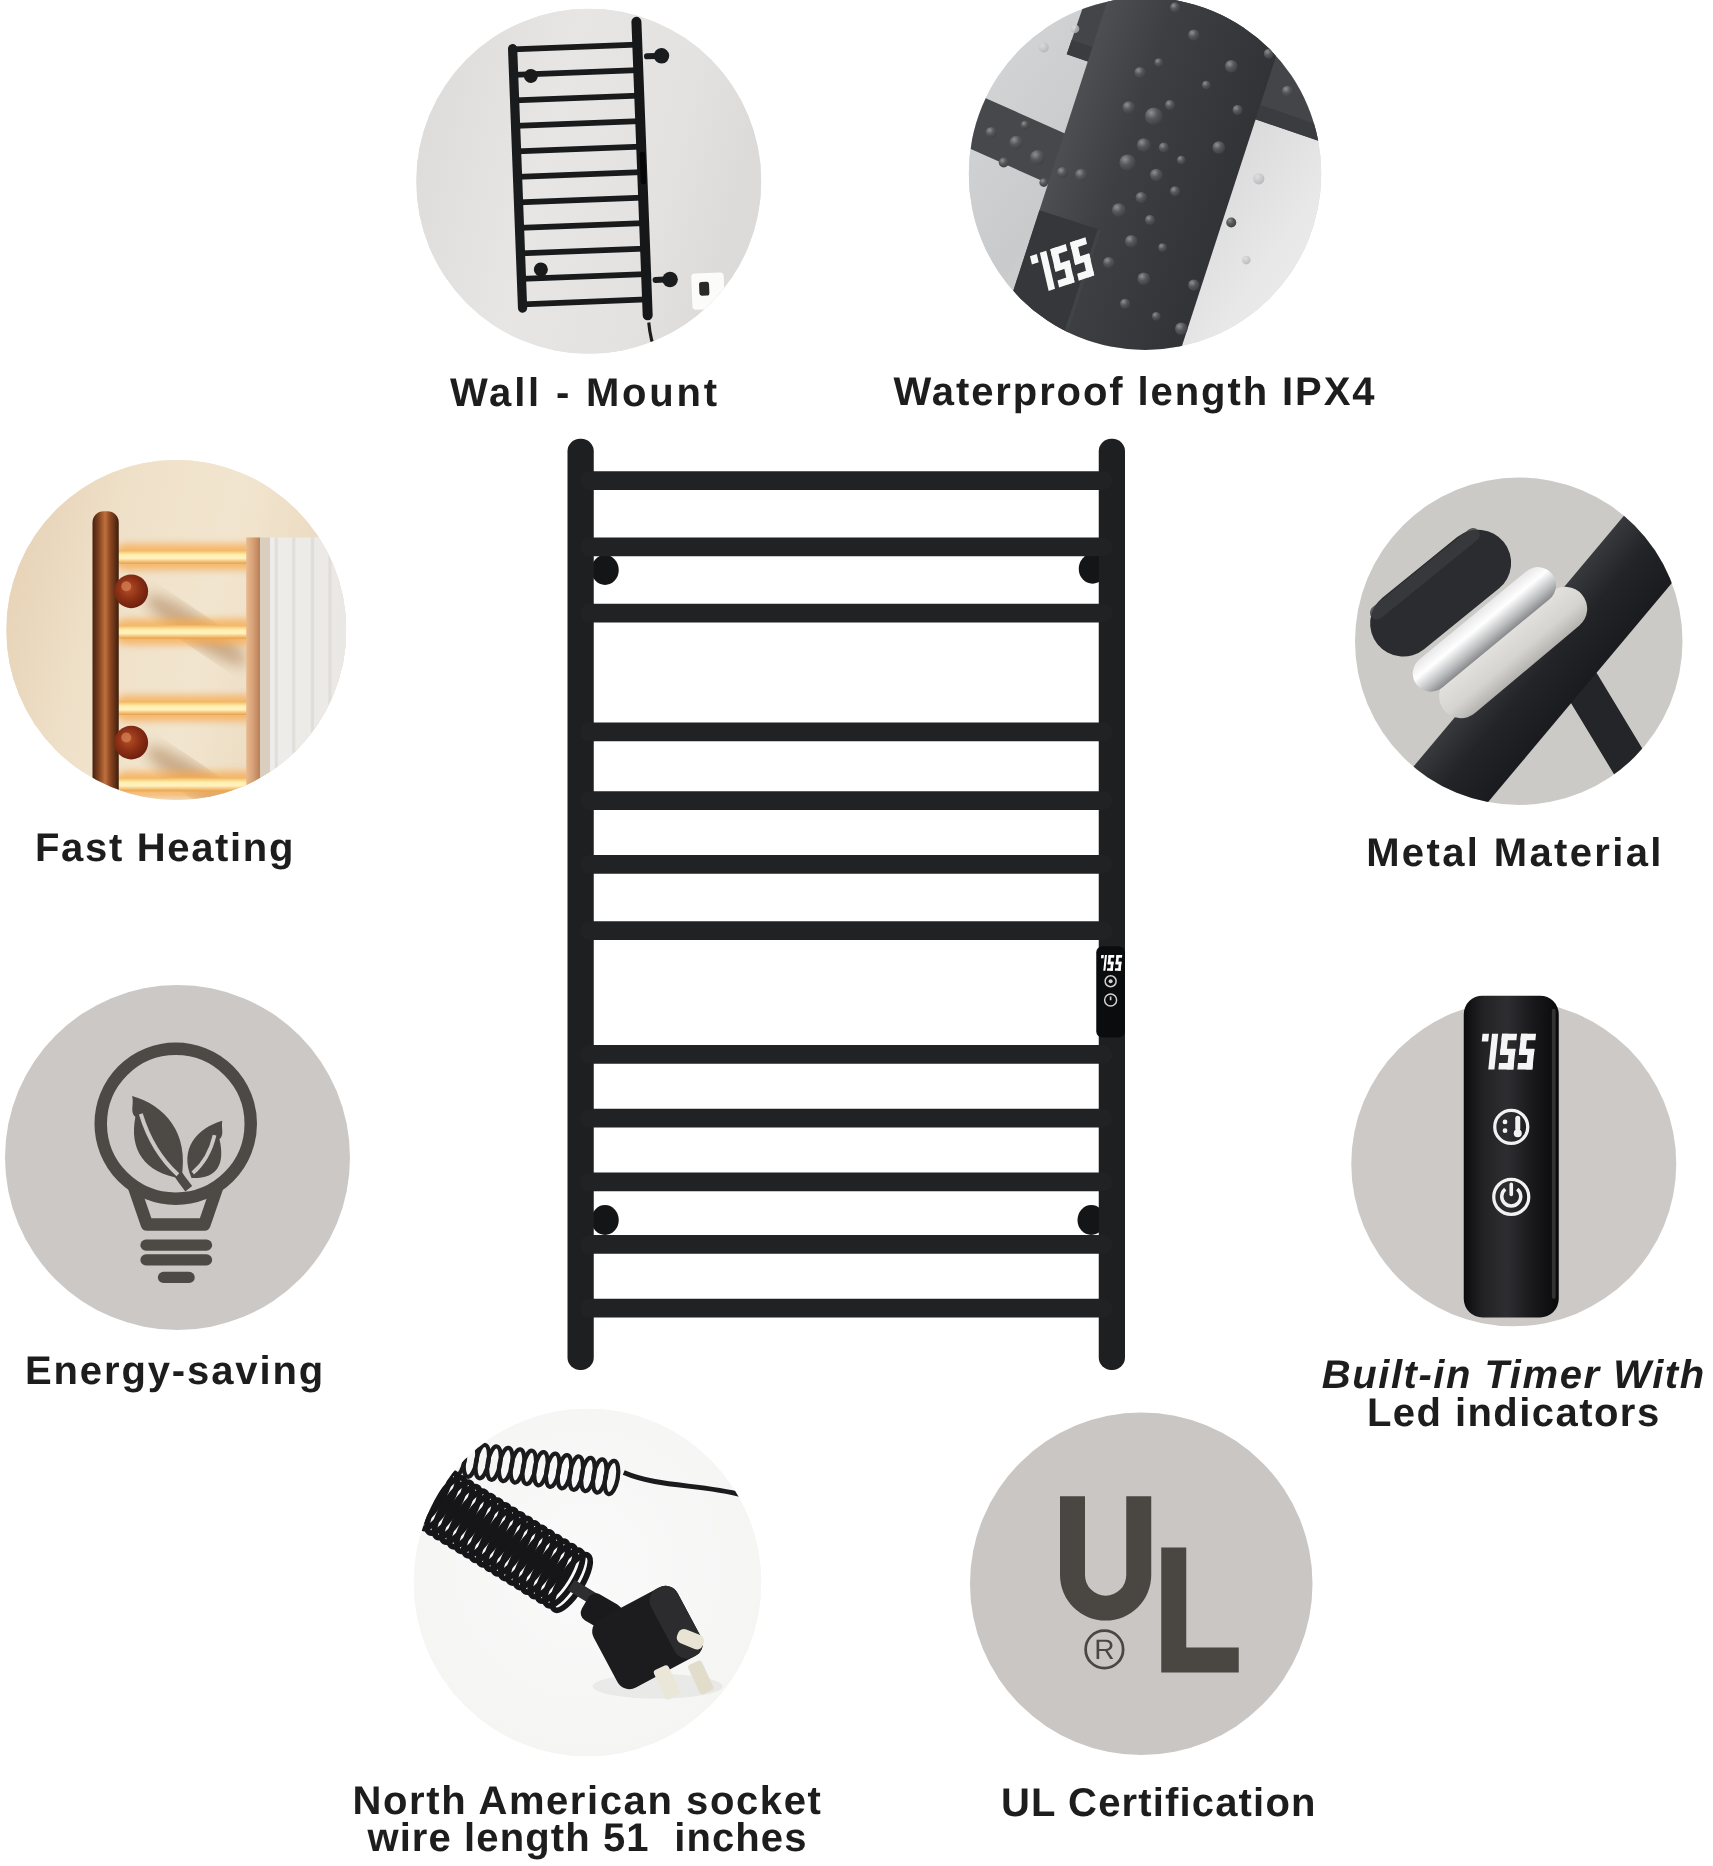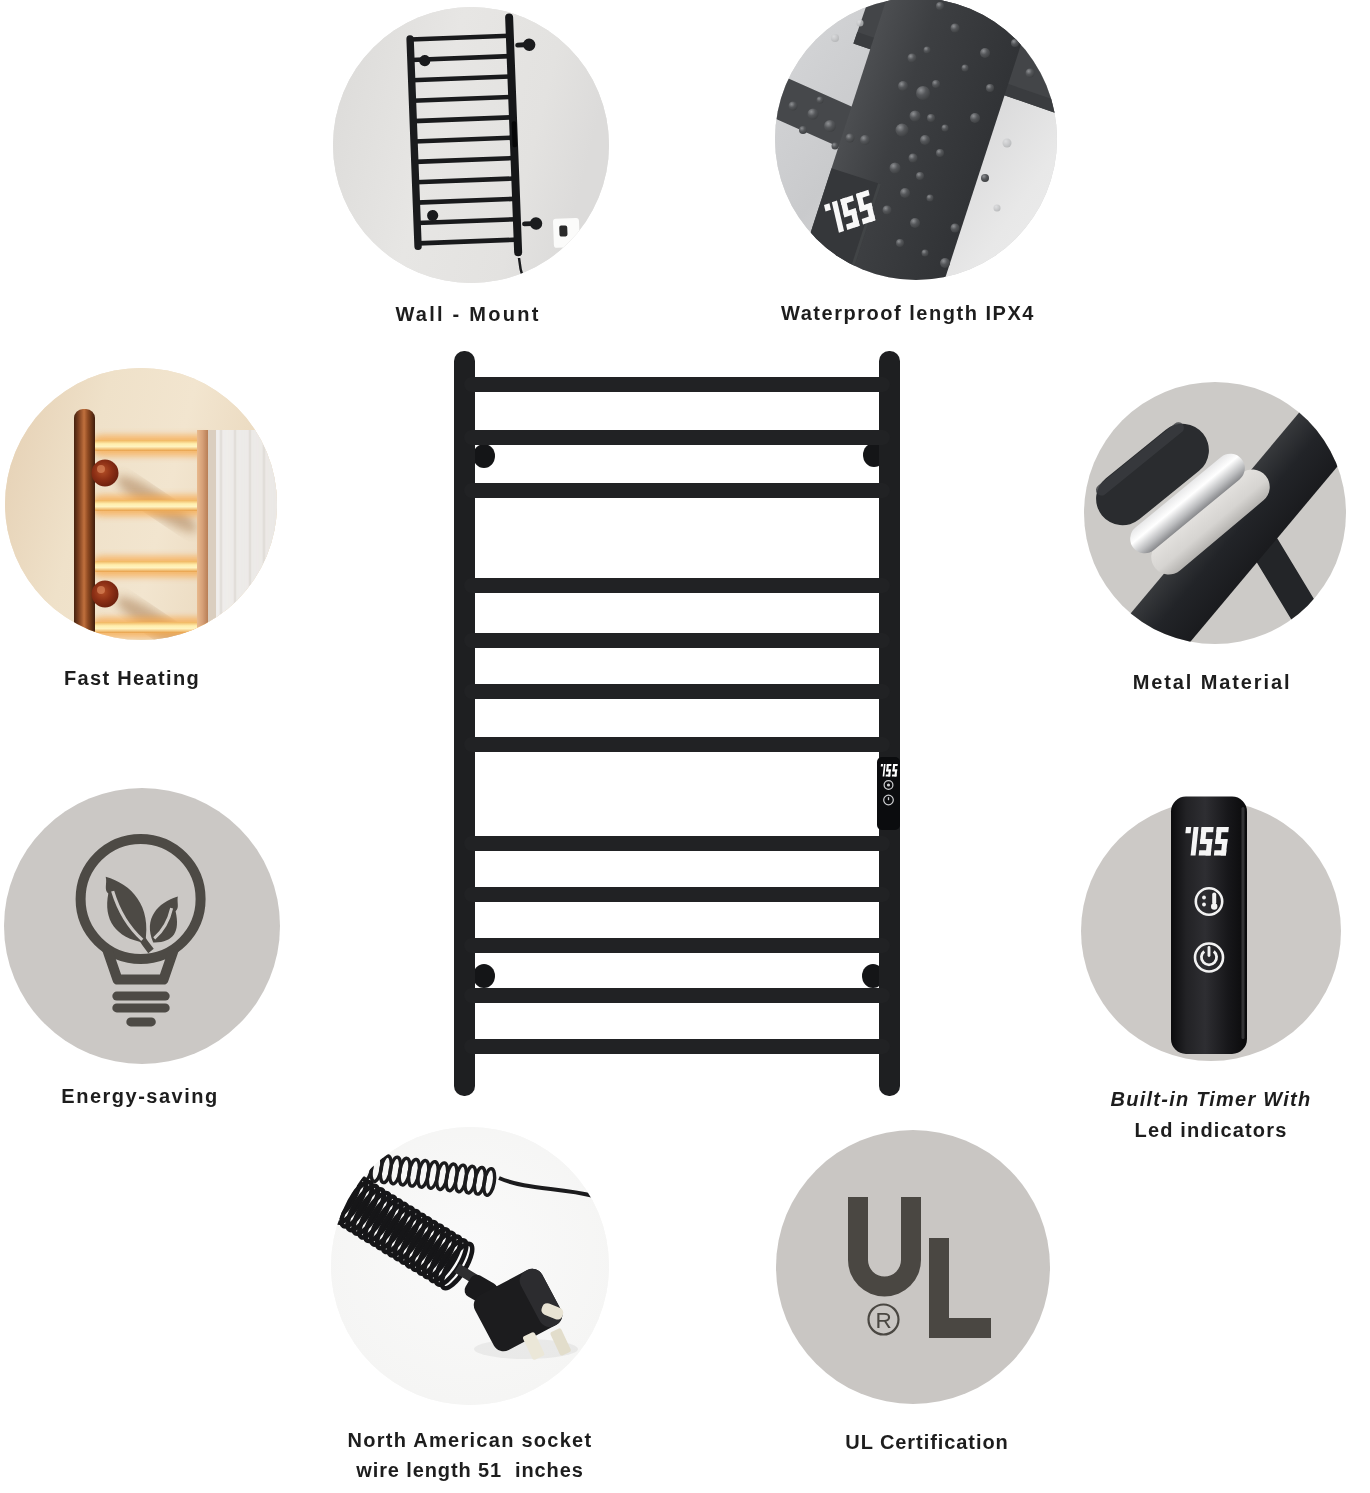--- a/index.html
+++ b/index.html
@@ -1,19 +1,19 @@
 <!DOCTYPE html>
 <html><head>
 <meta charset="utf-8">
 <style>
   html,body{margin:0;padding:0;}
   body{width:1370px;height:1493px;background:#ffffff;position:relative;overflow:hidden;
        font-family:"Liberation Sans",sans-serif;}
   .circ{position:absolute;border-radius:50%;overflow:hidden;}
-  .lbl{position:absolute;font-weight:bold;color:#1d1d1d;font-size:20px;line-height:31px;
+  .lbl{position:absolute;font-weight:bold;color:#1d1d1d;font-size:32px;line-height:31px;
        text-align:center;white-space:pre;}
   .bar{position:absolute;background:#212224;height:15px;border-radius:8px;left:464px;width:426px;}
   .rail{position:absolute;background:#1e1f21;width:21px;border-radius:10px;top:351px;height:745px;}
   .brk{position:absolute;background:#141517;border-radius:50%;width:22px;height:24px;}
 </style>
 </head>
 <body>
 
 <div id="product">
   <div class="brk" style="left:473px;top:444px;"></div>

